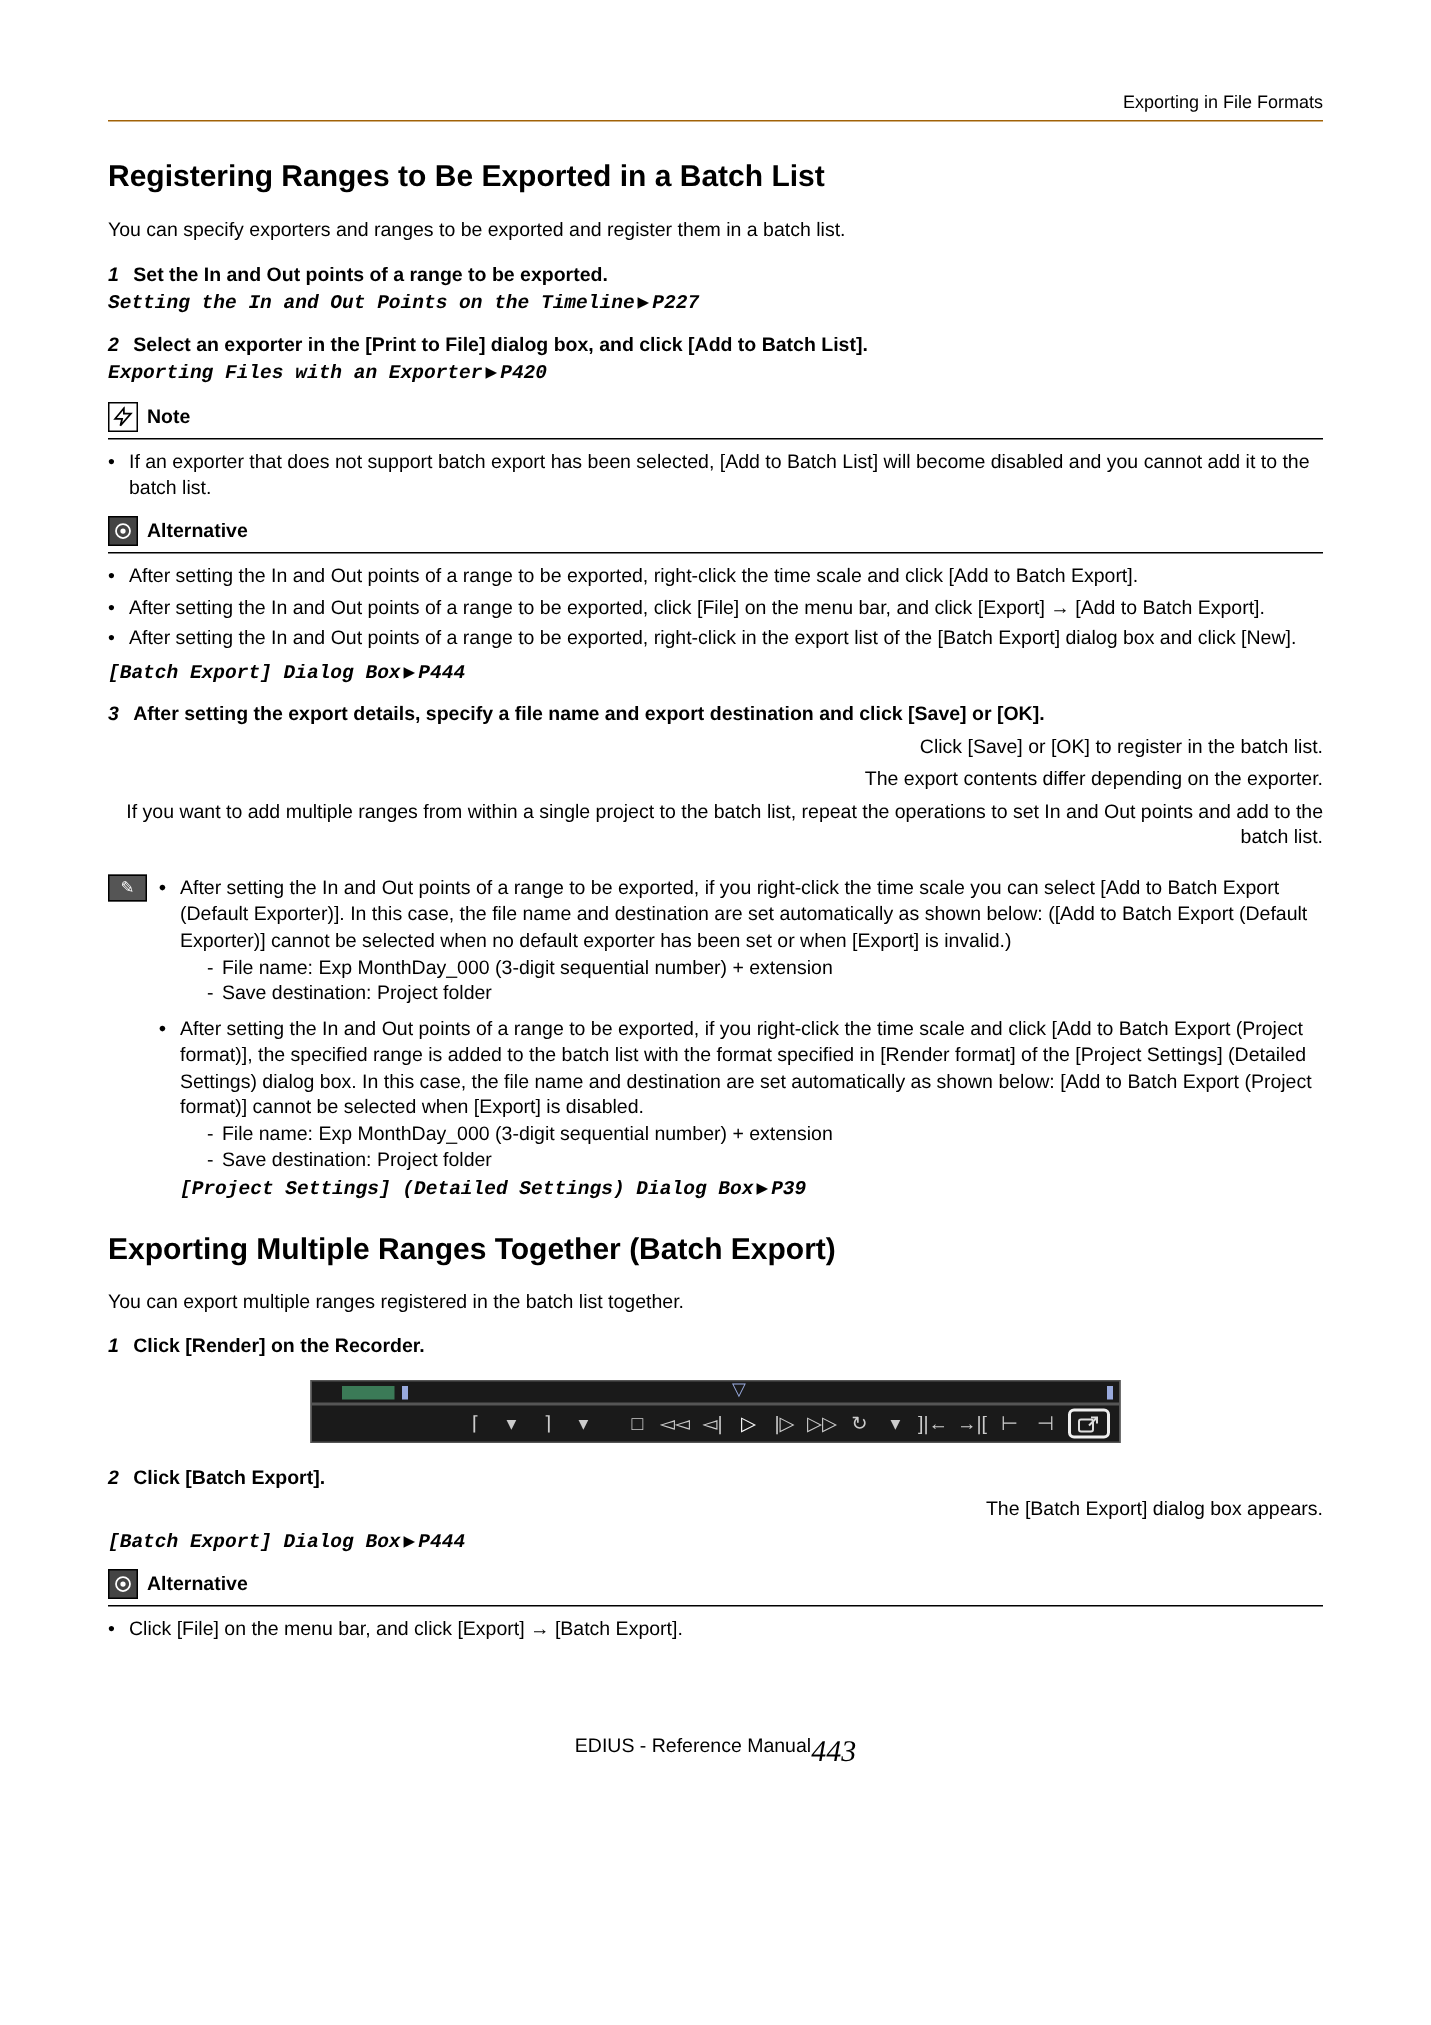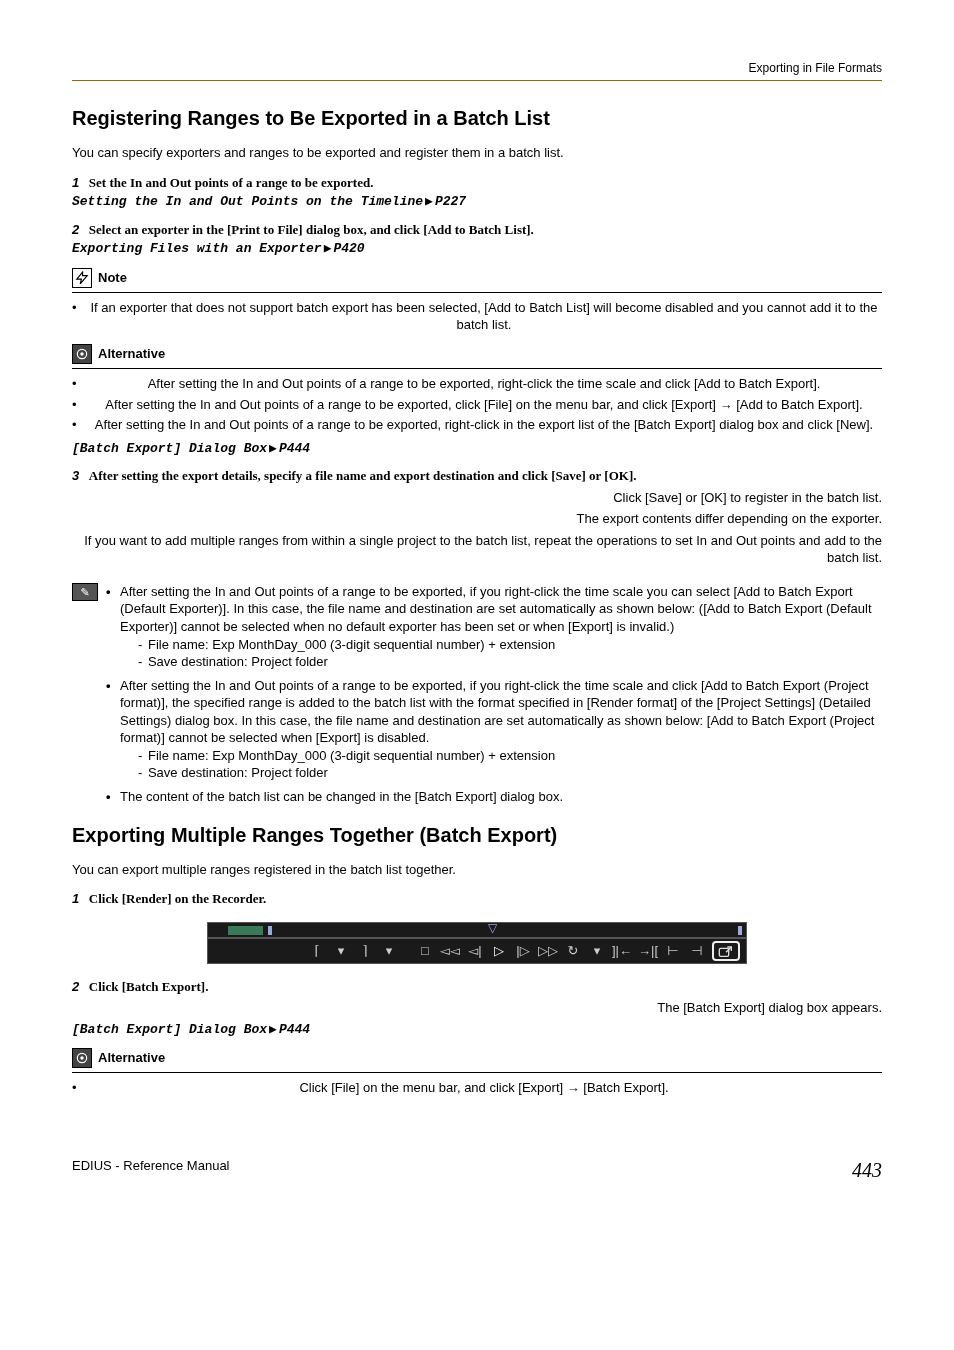--- a/index.html
+++ b/index.html
@@ -23,21 +23,21 @@
   h1.section {
     font-size: 20px;
     font-weight: bold;
     margin: 14px 0 12px 0;
   }
   .intro { margin: 8px 0 12px 0; }
   .step {
     margin: 10px 0 2px 0;
   }
   .step .num { font-style: italic; font-weight: bold; margin-right: 6px; }
-  .step .txt { font-weight: bold; font-family: Liberation Serif, serif; }
+  .step .txt { font-weight: bold; }
   .link-line {
     font-style: italic;
     font-weight: bold;
     color: #000;
     margin: 2px 0 8px 0;
     font-family: Liberation Mono, monospace;
   }
   .link-line .arrow { font-style: normal; margin: 0 2px; }
   .box-row {
     display: flex;
@@ -55,21 +55,20 @@
   .box-label { font-weight: bold; font-size: 13px; }
   .hr-line {
     border: none;
     border-top: 1px solid #000;
     margin-top: 4px;
     margin-bottom: 6px;
   }
   ul.bullets {
     list-style: none;
     margin: 6px 0;
-    text-align: center;
   }
   ul.bullets > li {
     position: relative;
     padding-left: 14px;
     margin: 3px 0;
   }
   ul.bullets > li::before {
     content: "•";
     position: absolute;
     left: 0;
@@ -156,21 +155,21 @@
     display: inline-flex;
     align-items: center;
     justify-content: center;
     color: #ddd;
     font-size: 12px;
   }
   .footer {
     position: relative;
     margin-top: 60px;
     display: flex;
-    justify-content: space-between;
+    justify-content: center;
     font-size: 13px;
   }
   .footer .pgnum { font-style: italic; font-size: 20px; font-family: Georgia, serif; }
 </style>
 </head>
 <body>
 
 <div class="header-right">Exporting in File Formats</div>
 
 <h1 class="section">Registering Ranges to Be Exported in a Batch List</h1>
@@ -242,22 +241,24 @@
           <li>File name: Exp MonthDay_000 (3-digit sequential number) + extension</li>
           <li>Save destination: Project folder</li>
         </ul>
       </li>
       <li>
         <span>After setting the In and Out points of a range to be exported, if you right-click the time scale and click [Add to Batch Export (Project format)], the specified range is added to the batch list with the format specified in [Render format] of the [Project Settings] (Detailed Settings) dialog box. In this case, the file name and destination are set automatically as shown below: [Add to Batch Export (Project format)] cannot be selected when [Export] is disabled.</span>
         <ul class="sub-dash">
           <li>File name: Exp MonthDay_000 (3-digit sequential number) + extension</li>
           <li>Save destination: Project folder</li>
         </ul>
+        <div class="link-line" style="margin-top:2px;">
+          <span>[Project Settings] (Detailed Settings) Dialog Box</span><span class="arrow">▶</span><span>P39</span>
+        </div>
       </li>
-      <li>The content of the batch list can be changed in the [Batch Export] dialog box.</li>
     </ul>
   </div>
 </div>
 
 <h1 class="section" style="margin-top:10px;">Exporting Multiple Ranges Together (Batch Export)</h1>
 <p class="intro">You can export multiple ranges registered in the batch list together.</p>
 
 <div class="step">
   <span class="num">1</span>
   <span class="txt">Click [Render] on the Recorder.</span>

